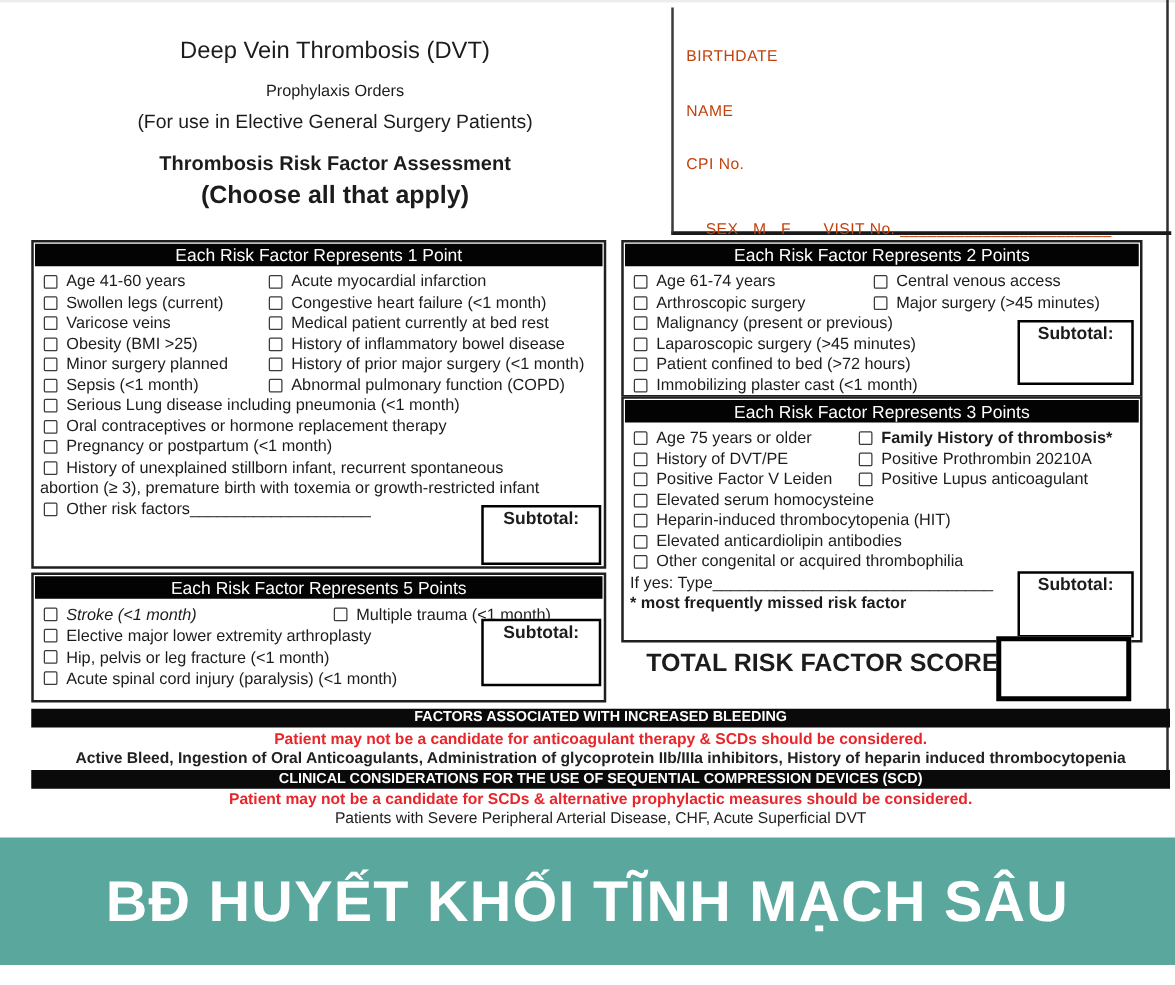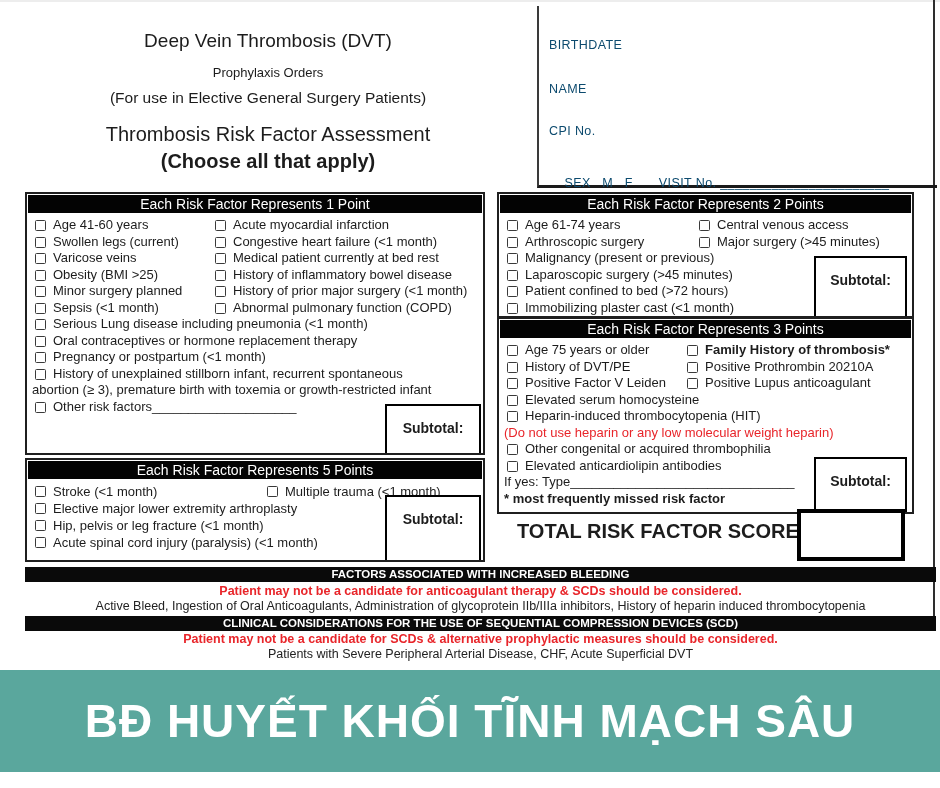--- a/index.html
+++ b/index.html
@@ -8,44 +8,44 @@
   .abs{position:absolute;}
   
   .top-hairline{left:0;top:0;width:940px;height:2px;background:#ededed;}
   .page-right-border{left:933px;top:0;width:2px;height:618px;background:#2e2e2e;}
 
   
   .titleblock{left:58px;top:30px;width:420px;text-align:center;}
   .t1{font-size:19px;margin-bottom:13px;white-space:nowrap;}
   .t2{font-size:13px;margin-bottom:9px;white-space:nowrap;}
   .t3{font-size:15.5px;margin-bottom:16px;white-space:nowrap;}
-  .t4{font-size:20px;font-weight:normal;white-space:nowrap;}
+  .t4{font-size:16px;font-weight:bold;white-space:nowrap;}
   .t5{font-size:20px;font-weight:bold;margin-top:4px;white-space:nowrap;}
 
   
   .patientbox{left:537px;top:6px;width:398px;height:179px;
               border-left:2px solid #3a3a3a;border-bottom:3px solid #1a1a1a;}
-  .plabel{position:absolute;left:10px;color:#0c4a6e;font-size:12.5px;letter-spacing:.4px;white-space:pre;}
+  .plabel{position:absolute;left:10px;color:#c2410c;font-size:12.5px;letter-spacing:.4px;white-space:pre;}
 
   
   .section{position:absolute;border:2px solid #1f1f1f;background:#fff;overflow:hidden;}
   .secbar{background:#030303;color:#fff;font-weight:normal;font-size:14px;
           text-align:center;height:18px;line-height:18px;margin:1px;white-space:nowrap;}
   .items{padding:3px 4px 0 5px;font-size:13px;}
   .cols{display:flex;}
   .col{display:flex;flex-direction:column;}
   .item{display:flex;align-items:flex-start;line-height:16.5px;}
   .s5 .item{line-height:17px;}
   .item .txt{white-space:nowrap;}
   .cb{width:9px;height:9px;border:1.5px solid #3a3a3a;border-radius:1.5px;
       margin:3px 7px 0 3px;flex:none;background:#fff;}
   .bold{font-weight:bold;}
   .red{color:var(--red,#e8252a);}
   .subtotal{position:absolute;border:2px solid #000;background:#fff;
-            font-weight:bold;font-size:14px;text-align:center;padding-top:14px;}
+            font-weight:bold;font-size:14px;text-align:center;padding-top:0;}
 
   
   .total-label{left:517px;top:520px;font-size:20px;font-weight:bold;white-space:nowrap;}
   .total-box{left:797px;top:509px;width:100px;height:44px;border:4px solid #000;background:#fff;}
 
   
   .bannerbar{left:25px;width:911px;height:15px;background:#0a0a0a;color:#fff;
              font-weight:bold;font-size:11.5px;line-height:15px;text-align:center;white-space:nowrap;}
   .warnline{left:25px;width:911px;text-align:center;font-size:12.5px;font-weight:bold;
             color:var(--red,#e8252a);white-space:nowrap;}
@@ -162,21 +162,21 @@
         </div>
       </div>
   </div>
   <div class="subtotal" style="left:358px;top:210px;width:92px;height:44px;">Subtotal:</div>
 </div>
 
 <div class="section s5" style="left:25px;top:458px;width:456px;height:100px;">
   <div class="secbar">Each Risk Factor Represents 5 Points</div>
   <div class="items">
     <div class="cols">
-      <div class="col" style="width:232px;">
+      <div class="col" style="width:232px;font-style:italic;">
           <div class="item">
             <span class="cb"></span>
             <span class="txt">Stroke (&lt;1 month)</span>
           </div>
         </div>
       <div class="col">
           <div class="item">
             <span class="cb"></span>
             <span class="txt">Multiple trauma (&lt;1 month)</span>
           </div>
@@ -282,48 +282,45 @@
     </div>
     <div class="col">
         <div class="item">
           <span class="cb"></span>
           <span class="txt">Elevated serum homocysteine</span>
         </div>
         <div class="item">
           <span class="cb"></span>
           <span class="txt">Heparin-induced thrombocytopenia (HIT)</span>
         </div>
-        <div class="item red nobox">
-          <span class="txt">(Do not use heparin or any low molecular weight heparin)</span>
+        <div class="item">
+          <span class="cb"></span>
+          <span class="txt">Elevated anticardiolipin antibodies</span>
         </div>
         <div class="item">
           <span class="cb"></span>
           <span class="txt">Other congenital or acquired thrombophilia</span>
-        </div>
-        <div class="item">
-          <span class="cb"></span>
-          <span class="txt">Elevated anticardiolipin antibodies</span>
         </div>
         <div class="item nobox">
           <span class="txt">If yes:  Type_______________________________</span>
         </div>
         <div class="item bold nobox">
           <span class="txt">* most frequently missed risk factor</span>
         </div>
       </div>
   </div>
   <div class="subtotal" style="left:315px;top:138px;width:89px;height:49px;">Subtotal:</div>
 </div>
 
 <div class="abs total-label">TOTAL RISK FACTOR SCORE:</div>
 <div class="abs total-box"></div>
 
 <div class="abs bannerbar" style="top:567px;">FACTORS ASSOCIATED WITH INCREASED BLEEDING</div>
 <div class="abs warnline" style="top:584px;">Patient may not be a candidate for anticoagulant therapy &amp; SCDs should be considered.</div>
-<div class="abs detailline" style="top:599px;">Active Bleed, Ingestion of Oral Anticoagulants, Administration of glycoprotein IIb/IIIa inhibitors, History of heparin induced thrombocytopenia</div>
+<div class="abs detailline" style="top:599px;font-weight:bold;">Active Bleed, Ingestion of Oral Anticoagulants, Administration of glycoprotein IIb/IIIa inhibitors, History of heparin induced thrombocytopenia</div>
 
 <div class="abs bannerbar" style="top:616px;">CLINICAL CONSIDERATIONS FOR THE USE OF SEQUENTIAL COMPRESSION DEVICES (SCD)</div>
 <div class="abs warnline" style="top:632px;">Patient may not be a candidate for SCDs &amp; alternative prophylactic measures should be considered.</div>
 <div class="abs detailline" style="top:647px;">Patients with Severe Peripheral Arterial Disease, CHF, Acute Superficial DVT</div>
 
 <div class="abs footer">
   <div class="footer-text">BĐ HUYẾT KHỐI TĨNH MẠCH SÂU</div>
 </div>
 
 </body></html>

